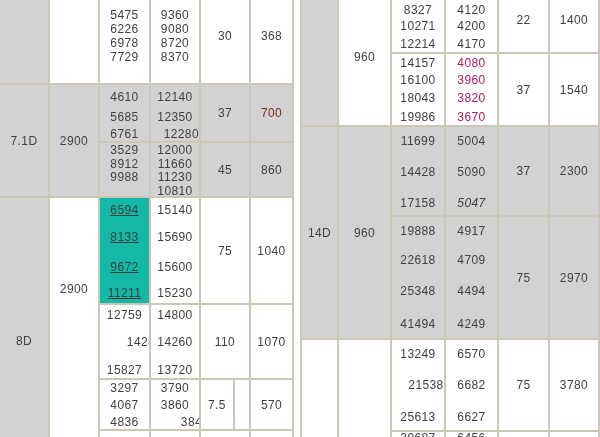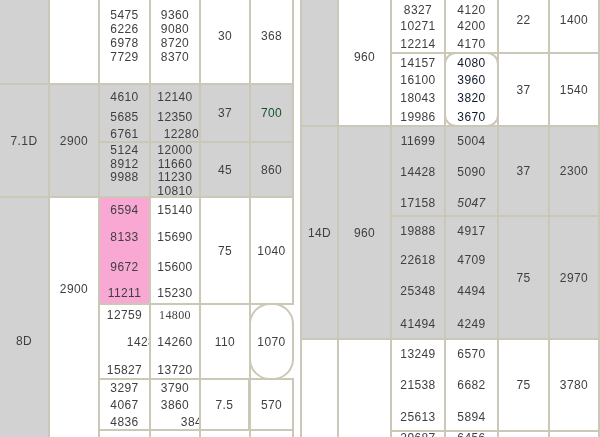--- a/index.html
+++ b/index.html
@@ -50,74 +50,74 @@
       <div class="vrow" style="height: 24px; line-height: 24px;">4610</div>
       <div class="vrow" style="height: 17px; line-height: 17px;">5685</div>
       <div class="vrow" style="height: 17px; line-height: 17px;">6761</div>
     </div>
     <div class="cell stack" style="left: 149px; top: 83px; width: 52px; height: 60px; background: rgb(210, 210, 210); border-color: rgb(204, 200, 184); color: rgb(63, 63, 63);">
       <div class="vrow" style="height: 24px; line-height: 24px;">12140</div>
       <div class="vrow" style="height: 17px; line-height: 17px;">12350</div>
       <div class="vrow" style="height: 17px; line-height: 17px; text-align: right;">12280</div>
     </div>
     <div class="cell" style="left: 199px; top: 83px; width: 52px; height: 60px; background: rgb(210, 210, 210); border-color: rgb(204, 200, 184); color: rgb(63, 63, 63);">37</div>
-    <div class="cell" style="left: 249px; top: 83px; width: 45px; height: 60px; background: rgb(210, 210, 210); border-color: rgb(204, 200, 184); color: #14532d;">700</div>
+    <div class="cell" style="left: 249px; top: 83px; width: 45px; height: 60px; background: rgb(210, 210, 210); border-color: rgb(204, 200, 184); color: #7f1d1d;">700</div>
     <div class="cell stack" style="left: 98px; top: 141px; width: 53px; height: 57px; background: rgb(210, 210, 210); border-color: rgb(204, 200, 184); color: rgb(63, 63, 63);">
-      <div class="vrow" style="height: 14px; line-height: 14px;">5124</div>
+      <div class="vrow" style="height: 14px; line-height: 14px;">3529</div>
       <div class="vrow" style="height: 14px; line-height: 14px;">8912</div>
       <div class="vrow" style="height: 13px; line-height: 13px;">9988</div>
       <div class="vrow" style="height: 14px; line-height: 14px; margin-top: 45px;">11064</div>
     </div>
     <div class="cell stack" style="left: 149px; top: 141px; width: 52px; height: 57px; background: rgb(210, 210, 210); border-color: rgb(204, 200, 184); color: rgb(63, 63, 63);">
       <div class="vrow" style="height: 14px; line-height: 14px;">12000</div>
       <div class="vrow" style="height: 14px; line-height: 14px;">11660</div>
       <div class="vrow" style="height: 13px; line-height: 13px;">11230</div>
       <div class="vrow" style="height: 14px; line-height: 14px;">10810</div>
     </div>
     <div class="cell" style="left: 199px; top: 141px; width: 52px; height: 57px; background: rgb(210, 210, 210); border-color: rgb(204, 200, 184); color: rgb(63, 63, 63);">45</div>
     <div class="cell" style="left: 249px; top: 141px; width: 45px; height: 57px; background: rgb(210, 210, 210); border-color: rgb(204, 200, 184); color: rgb(63, 63, 63);">860</div>
     <div class="cell" style="left: -2px; top: 196px; width: 52px; height: 265px; background: rgb(210, 210, 210); border-color: rgb(204, 200, 184); color: rgb(63, 63, 63); padding-top: 24px;">8D</div>
     <div class="cell" style="left: 48px; top: 196px; width: 52px; height: 265px; background: rgb(255, 255, 255); border-color: rgb(204, 200, 184); color: rgb(63, 63, 63); padding-bottom: 80px;">2900</div>
-    <div class="cell stack" style="left: 98px; top: 196px; width: 53px; height: 109px; background: #f9a8d4; border-color: rgb(204, 200, 184); color: rgb(63, 63, 63);">
+    <div class="cell stack" style="left: 98px; top: 196px; width: 53px; height: 109px; background: #14b8a6; border-color: rgb(204, 200, 184); color: rgb(63, 63, 63); text-decoration: underline;">
       <div class="vrow" style="height: 24px; line-height: 24px;">6594</div>
       <div class="vrow" style="height: 30px; line-height: 30px;">8133</div>
       <div class="vrow" style="height: 30px; line-height: 30px;">9672</div>
       <div class="vrow" style="height: 23px; line-height: 23px;">11211</div>
     </div>
     <div class="cell stack" style="left: 149px; top: 196px; width: 52px; height: 109px; background: rgb(255, 255, 255); border-color: rgb(204, 200, 184); color: rgb(63, 63, 63);">
       <div class="vrow" style="height: 24px; line-height: 24px;">15140</div>
       <div class="vrow" style="height: 30px; line-height: 30px;">15690</div>
       <div class="vrow" style="height: 30px; line-height: 30px;">15600</div>
       <div class="vrow" style="height: 23px; line-height: 23px;">15230</div>
     </div>
     <div class="cell" style="left: 199px; top: 196px; width: 52px; height: 109px; background: rgb(255, 255, 255); border-color: rgb(204, 200, 184); color: rgb(63, 63, 63);">75</div>
     <div class="cell" style="left: 249px; top: 196px; width: 45px; height: 109px; background: rgb(255, 255, 255); border-color: rgb(204, 200, 184); color: rgb(63, 63, 63);">1040</div>
     <div class="cell stack" style="left: 98px; top: 303px; width: 53px; height: 77px; background: rgb(255, 255, 255); border-color: rgb(204, 200, 184); color: rgb(63, 63, 63);">
       <div class="vrow" style="height: 20px; line-height: 20px;">12759</div>
       <div class="vrow" style="height: 35px; line-height: 35px; padding-left: 20px;">14288</div>
       <div class="vrow" style="height: 20px; line-height: 20px;">15827</div>
     </div>
     <div class="cell stack" style="left: 149px; top: 303px; width: 52px; height: 77px; background: rgb(255, 255, 255); border-color: rgb(204, 200, 184); color: rgb(63, 63, 63);">
-      <div class="vrow" style="height: 20px; line-height: 20px; font-family: Liberation Serif, serif;">14800</div>
+      <div class="vrow" style="height: 20px; line-height: 20px;">14800</div>
       <div class="vrow" style="height: 35px; line-height: 35px;">14260</div>
       <div class="vrow" style="height: 20px; line-height: 20px;">13720</div>
     </div>
     <div class="cell" style="left: 199px; top: 303px; width: 52px; height: 77px; background: rgb(255, 255, 255); border-color: rgb(204, 200, 184); color: rgb(63, 63, 63);">110</div>
-    <div class="cell" style="left: 249px; top: 303px; width: 45px; height: 77px; background: rgb(255, 255, 255); border-color: rgb(204, 200, 184); color: rgb(63, 63, 63); border-radius: 21px;">1070</div>
+    <div class="cell" style="left: 249px; top: 303px; width: 45px; height: 77px; background: rgb(255, 255, 255); border-color: rgb(204, 200, 184); color: rgb(63, 63, 63);">1070</div>
     <div class="cell stack" style="left: 98px; top: 378px; width: 53px; height: 53px; background: rgb(255, 255, 255); border-color: rgb(204, 200, 184); color: rgb(63, 63, 63);">
       <div class="vrow" style="height: 16px; line-height: 16px;">3297</div>
       <div class="vrow" style="height: 18px; line-height: 18px;">4067</div>
       <div class="vrow" style="height: 17px; line-height: 17px;">4836</div>
     </div>
     <div class="cell stack" style="left: 149px; top: 378px; width: 52px; height: 53px; background: rgb(255, 255, 255); border-color: rgb(204, 200, 184); color: rgb(63, 63, 63);">
       <div class="vrow" style="height: 16px; line-height: 16px;">3790</div>
       <div class="vrow" style="height: 18px; line-height: 18px;">3860</div>
       <div class="vrow" style="height: 17px; line-height: 17px; padding-left: 20px;">3840</div>
     </div>
-    <div class="cell" style="left: 199px; top: 378px; width: 51px; height: 53px; background: rgb(255, 255, 255); border-color: rgb(204, 200, 184); color: rgb(63, 63, 63);">7.5</div>
+    <div class="cell" style="left: 199px; top: 378px; width: 36px; height: 53px; background: rgb(255, 255, 255); border-color: rgb(204, 200, 184); color: rgb(63, 63, 63);">7.5</div>
     <div class="cell" style="left: 249px; top: 378px; width: 45px; height: 53px; background: rgb(255, 255, 255); border-color: rgb(204, 200, 184); color: rgb(63, 63, 63);">570</div>
     <div class="cell stack" style="left: 98px; top: 429px; width: 53px; height: 32px; background: rgb(255, 255, 255); border-color: rgb(204, 200, 184); color: rgb(63, 63, 63);">
       <div class="vrow" style="height: 30px; line-height: 30px;"></div>
     </div>
     <div class="cell stack" style="left: 149px; top: 429px; width: 52px; height: 32px; background: rgb(255, 255, 255); border-color: rgb(204, 200, 184); color: rgb(63, 63, 63);">
       <div class="vrow" style="height: 30px; line-height: 30px;"></div>
     </div>
     <div class="cell" style="left: 199px; top: 429px; width: 52px; height: 32px; background: rgb(255, 255, 255); border-color: rgb(204, 200, 184); color: rgb(63, 63, 63);"></div>
     <div class="cell" style="left: 249px; top: 429px; width: 45px; height: 32px; background: rgb(255, 255, 255); border-color: rgb(204, 200, 184); color: rgb(63, 63, 63);"></div>
   </div>
@@ -137,21 +137,21 @@
       <div class="vrow" style="height: 19px; line-height: 19px;">4170</div>
     </div>
     <div class="cell" style="left: 497px; top: -14px; width: 53px; height: 68px; background: rgb(255, 255, 255); border-color: rgb(204, 200, 184); color: rgb(63, 63, 63);">22</div>
     <div class="cell" style="left: 548px; top: -14px; width: 52px; height: 68px; background: rgb(255, 255, 255); border-color: rgb(204, 200, 184); color: rgb(63, 63, 63);">1400</div>
     <div class="cell stack" style="left: 390px; top: 52px; width: 56px; height: 75px; background: rgb(255, 255, 255); border-color: rgb(204, 200, 184); color: rgb(63, 63, 63);">
       <div class="vrow" style="height: 18px; line-height: 18px;">14157</div>
       <div class="vrow" style="height: 17px; line-height: 17px;">16100</div>
       <div class="vrow" style="height: 18px; line-height: 18px;">18043</div>
       <div class="vrow" style="height: 20px; line-height: 20px;">19986</div>
     </div>
-    <div class="cell stack" style="left: 444px; top: 52px; width: 55px; height: 75px; background: rgb(255, 255, 255); border-color: rgb(204, 200, 184); color: #0f172a; border-radius: 12px;">
+    <div class="cell stack" style="left: 444px; top: 52px; width: 55px; height: 75px; background: rgb(255, 255, 255); border-color: rgb(204, 200, 184); color: #be185d;">
       <div class="vrow" style="height: 18px; line-height: 18px;">4080</div>
       <div class="vrow" style="height: 17px; line-height: 17px;">3960</div>
       <div class="vrow" style="height: 18px; line-height: 18px;">3820</div>
       <div class="vrow" style="height: 20px; line-height: 20px;">3670</div>
     </div>
     <div class="cell" style="left: 497px; top: 52px; width: 53px; height: 75px; background: rgb(255, 255, 255); border-color: rgb(204, 200, 184); color: rgb(63, 63, 63);">37</div>
     <div class="cell" style="left: 548px; top: 52px; width: 52px; height: 75px; background: rgb(255, 255, 255); border-color: rgb(204, 200, 184); color: rgb(63, 63, 63);">1540</div>
     <div class="cell" style="left: 300px; top: 125px; width: 39px; height: 215px; background: rgb(210, 210, 210); border-color: rgb(204, 200, 184); color: rgb(63, 63, 63);">14D</div>
     <div class="cell" style="left: 337px; top: 125px; width: 55px; height: 215px; background: rgb(210, 210, 210); border-color: rgb(204, 200, 184); color: rgb(63, 63, 63);">960</div>
     <div class="cell stack" style="left: 390px; top: 125px; width: 56px; height: 92px; background: rgb(210, 210, 210); border-color: rgb(204, 200, 184); color: rgb(63, 63, 63);">
@@ -177,27 +177,27 @@
       <div class="vrow" style="height: 30px; line-height: 30px;">4709</div>
       <div class="vrow" style="height: 33px; line-height: 33px;">4494</div>
       <div class="vrow" style="height: 32px; line-height: 32px;">4249</div>
     </div>
     <div class="cell" style="left: 497px; top: 215px; width: 53px; height: 125px; background: rgb(210, 210, 210); border-color: rgb(204, 200, 184); color: rgb(63, 63, 63);">75</div>
     <div class="cell" style="left: 548px; top: 215px; width: 52px; height: 125px; background: rgb(210, 210, 210); border-color: rgb(204, 200, 184); color: rgb(63, 63, 63);">2970</div>
     <div class="cell" style="left: 300px; top: 338px; width: 39px; height: 125px; background: rgb(255, 255, 255); border-color: rgb(204, 200, 184); color: rgb(63, 63, 63);"></div>
     <div class="cell" style="left: 337px; top: 338px; width: 55px; height: 125px; background: rgb(255, 255, 255); border-color: rgb(204, 200, 184); color: rgb(63, 63, 63);"></div>
     <div class="cell stack" style="left: 390px; top: 338px; width: 56px; height: 94px; background: rgb(255, 255, 255); border-color: rgb(204, 200, 184); color: rgb(63, 63, 63);">
       <div class="vrow" style="height: 29px; line-height: 29px;">13249</div>
-      <div class="vrow" style="height: 33px; line-height: 33px;">21538</div>
+      <div class="vrow" style="height: 33px; line-height: 33px; padding-left: 8px;">21538</div>
       <div class="vrow" style="height: 30px; line-height: 30px;">25613</div>
     </div>
     <div class="cell stack" style="left: 444px; top: 338px; width: 55px; height: 94px; background: rgb(255, 255, 255); border-color: rgb(204, 200, 184); color: rgb(63, 63, 63);">
       <div class="vrow" style="height: 29px; line-height: 29px;">6570</div>
       <div class="vrow" style="height: 33px; line-height: 33px;">6682</div>
-      <div class="vrow" style="height: 30px; line-height: 30px;">5894</div>
+      <div class="vrow" style="height: 30px; line-height: 30px;">6627</div>
     </div>
     <div class="cell" style="left: 497px; top: 338px; width: 53px; height: 94px; background: rgb(255, 255, 255); border-color: rgb(204, 200, 184); color: rgb(63, 63, 63);">75</div>
     <div class="cell" style="left: 548px; top: 338px; width: 52px; height: 94px; background: rgb(255, 255, 255); border-color: rgb(204, 200, 184); color: rgb(63, 63, 63);">3780</div>
     <div class="cell stack" style="left: 390px; top: 430px; width: 56px; height: 33px; background: rgb(255, 255, 255); border-color: rgb(204, 200, 184); color: rgb(63, 63, 63);">
       <div class="vrow" style="height: 13px; line-height: 13px;">29687</div>
     </div>
     <div class="cell stack" style="left: 444px; top: 430px; width: 55px; height: 33px; background: rgb(255, 255, 255); border-color: rgb(204, 200, 184); color: rgb(63, 63, 63);">
       <div class="vrow" style="height: 13px; line-height: 13px;">6456</div>
     </div>
     <div class="cell" style="left: 497px; top: 430px; width: 53px; height: 33px; background: rgb(255, 255, 255); border-color: rgb(204, 200, 184); color: rgb(63, 63, 63);"></div>

